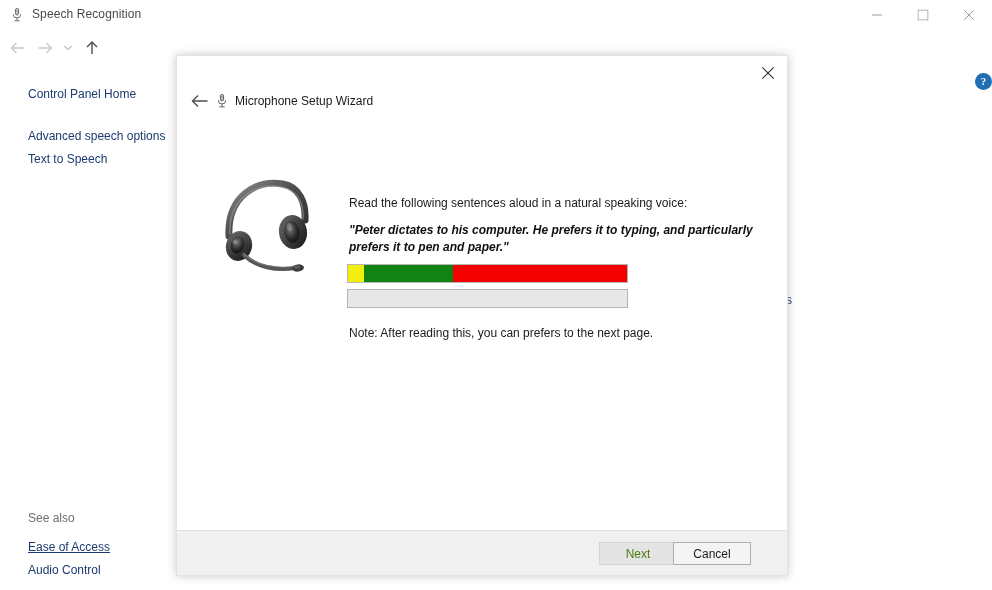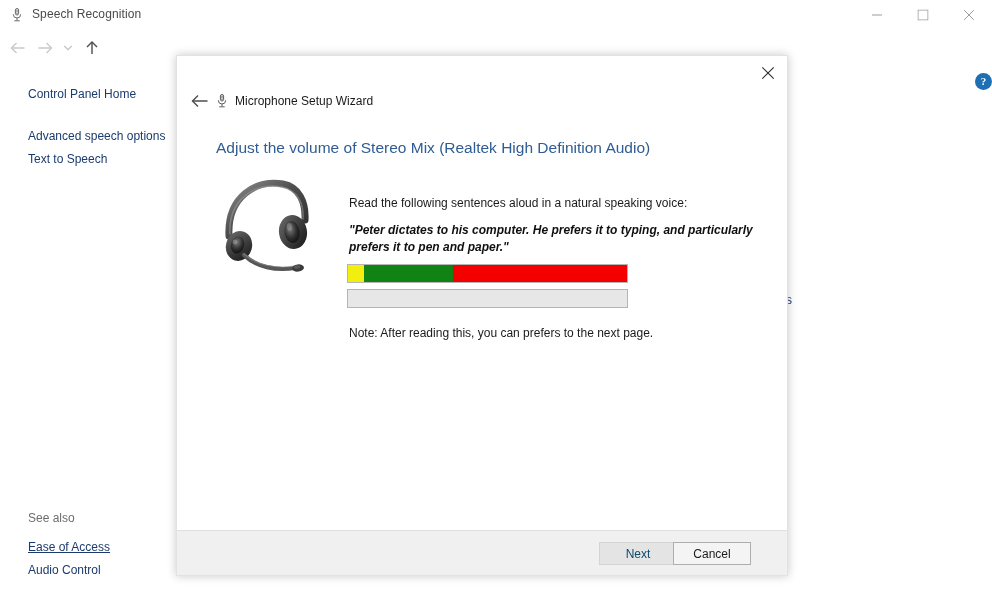--- a/index.html
+++ b/index.html
@@ -316,21 +316,21 @@
     width: 78px; height: 23px;
     font-family: "Liberation Sans", sans-serif;
     font-size: 12px;
     box-sizing: border-box;
     cursor: default;
   }
   .btn-next {
     right: 110px;
     background: #e4e4e4;
     border: 1px solid #d4d4d4;
-    color: #0c4a6e;
+    color: #4d7c0f;
   }
   .btn-cancel {
     right: 36px;
     background: #f4f4f4;
     border: 1px solid #aeaeae;
     color: #1a1a1a;
   }
 </style>
 </head>
 <body>
@@ -477,21 +477,20 @@
         <line x1="6.4" y1="3.3" x2="9.6" y2="3.3" stroke="#5c5c5c" stroke-width="0.7"></line>
         <line x1="6.4" y1="4.8" x2="9.6" y2="4.8" stroke="#5c5c5c" stroke-width="0.7"></line>
         <line x1="6.4" y1="6.3" x2="9.6" y2="6.3" stroke="#5c5c5c" stroke-width="0.7"></line>
         <path d="M4.3 7.3 a3.7 3.7 0 0 0 7.4 0" fill="none" stroke="#5c5c5c" stroke-width="1"></path>
         <line x1="8" y1="11" x2="8" y2="13.4" stroke="#5c5c5c" stroke-width="1"></line>
         <line x1="5.3" y1="13.8" x2="10.7" y2="13.8" stroke="#5c5c5c" stroke-width="1"></line>
       </svg>
     </span>
     <div class="dlg-headtitle">Microphone Setup Wizard</div>
 
-    <div class="dlg-title">Adjust the volume of Stereo Mix (Realtek High Definition Audio)</div>
 
     <div class="headset">
       <svg width="112" height="98" viewBox="0 0 112 98">
         <defs>
           <linearGradient id="hb" x1="0" y1="0" x2="1" y2="1">
             <stop offset="0%" stop-color="#8d8d8d"></stop>
             <stop offset="45%" stop-color="#4f4f4f"></stop>
             <stop offset="100%" stop-color="#2b2b2b"></stop>
           </linearGradient>
           <linearGradient id="cup" x1="0" y1="0" x2="1" y2="1">

